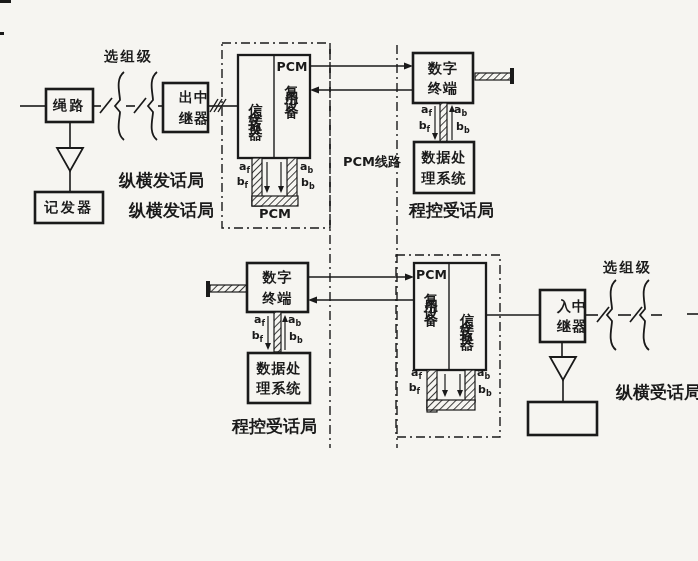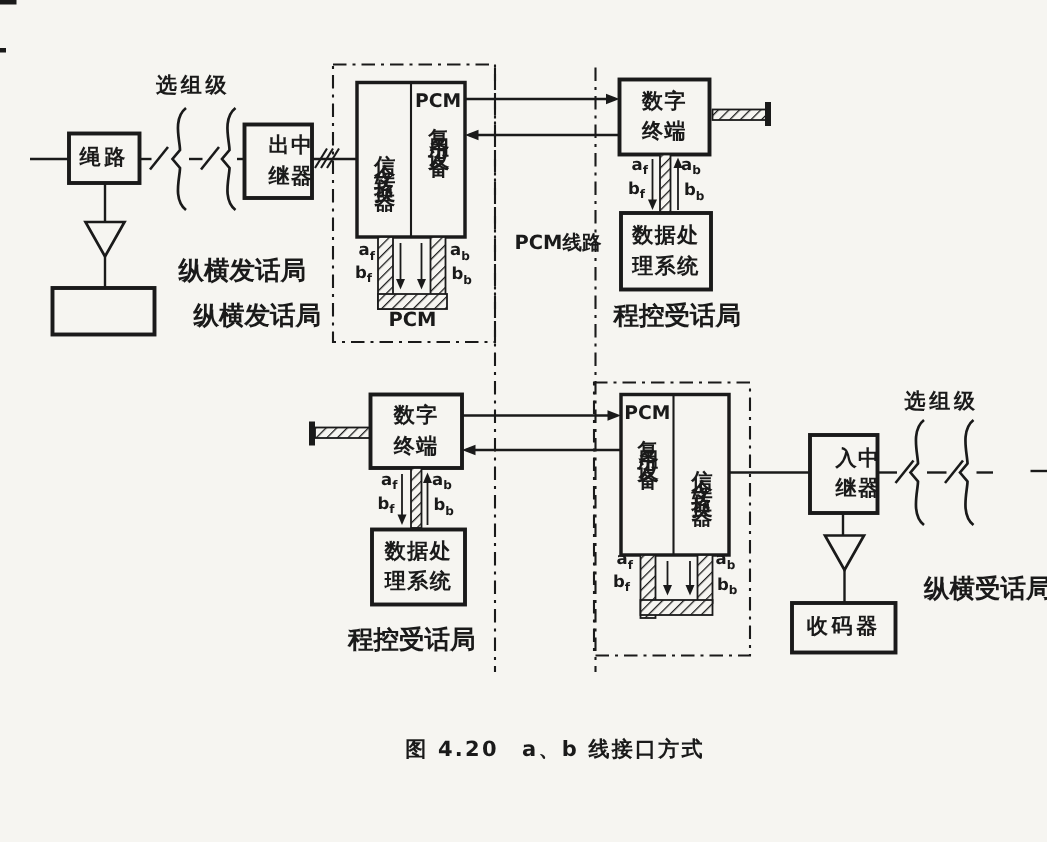--- a/index.html
+++ b/index.html
@@ -153,20 +153,21 @@
 
     <line x1="562" y1="342" x2="562" y2="357" stroke="#1a1a1a" stroke-width="1.6"></line>
     <polygon points="550,357 576,357 563,380" fill="#f6f5f1" stroke="#1a1a1a" stroke-width="1.8"></polygon>
     <line x1="563" y1="380" x2="563" y2="402" stroke="#1a1a1a" stroke-width="1.6"></line>
     <rect x="528" y="402" width="69" height="33" fill="none" stroke="#1a1a1a" stroke-width="2.6"></rect>
   </svg>
 
   <div class="abs boxlabel ls2" style="left:46px;top:89px;width:47px;height:33px;">绳路</div>
   <div class="abs boxlabel" style="left:163px;top:83px;width:62px;height:49px;">出中
 继器</div>
+  <div class="abs boxlabel ls2" style="left:35px;top:192px;width:68px;height:31px;">记发器</div>
   <div class="abs tag ls2" style="left:104px;top:48px;font-size:14px;">选组级</div>
   <div class="abs tag" style="left:119px;top:169px;">纵横发话局</div>
   <div class="abs tag" style="left:129px;top:199px;">纵横发话局</div>
 
   <div class="abs colbox" style="left:239px;top:56px;width:34px;height:101px;">
     <div class="vtext">信令转换器</div>
   </div>
   <div class="abs colstack" style="left:275px;top:56px;width:34px;height:101px;">
     <div class="head">PCM</div>
     <div class="vtext" style="letter-spacing:6.5px;">复用设备</div>
@@ -206,18 +207,16 @@
   <div class="abs colbox" style="left:450px;top:264px;width:35px;height:105px;">
     <div class="vtext">信令转换器</div>
   </div>
   <div class="abs pin ta-r" style="left:400px;top:367px;"><span>a</span><sub>f</sub></div>
   <div class="abs pin ta-r" style="left:398px;top:382px;"><span>b</span><sub>f</sub></div>
   <div class="abs pin" style="left:477px;top:367px;"><span>a</span><sub>b</sub></div>
   <div class="abs pin" style="left:478px;top:384px;"><span>b</span><sub>b</sub></div>
 
   <div class="abs boxlabel" style="left:540px;top:290px;width:64px;height:52px;">入中
 继器</div>
-  <div class="abs boxlabel ls2" style="left:528px;top:402px;width:69px;height:33px;">收码器</div>
   <div class="abs tag ls2" style="left:603px;top:259px;font-size:14px;">选组级</div>
   <div class="abs tag" style="left:616px;top:381px;">纵横受话局</div>
 
-  <div class="abs caption" style="left:230px;top:491px;width:280px;">图 4.20　a、b 线接口方式</div>
 </div>
 
 </body></html>

